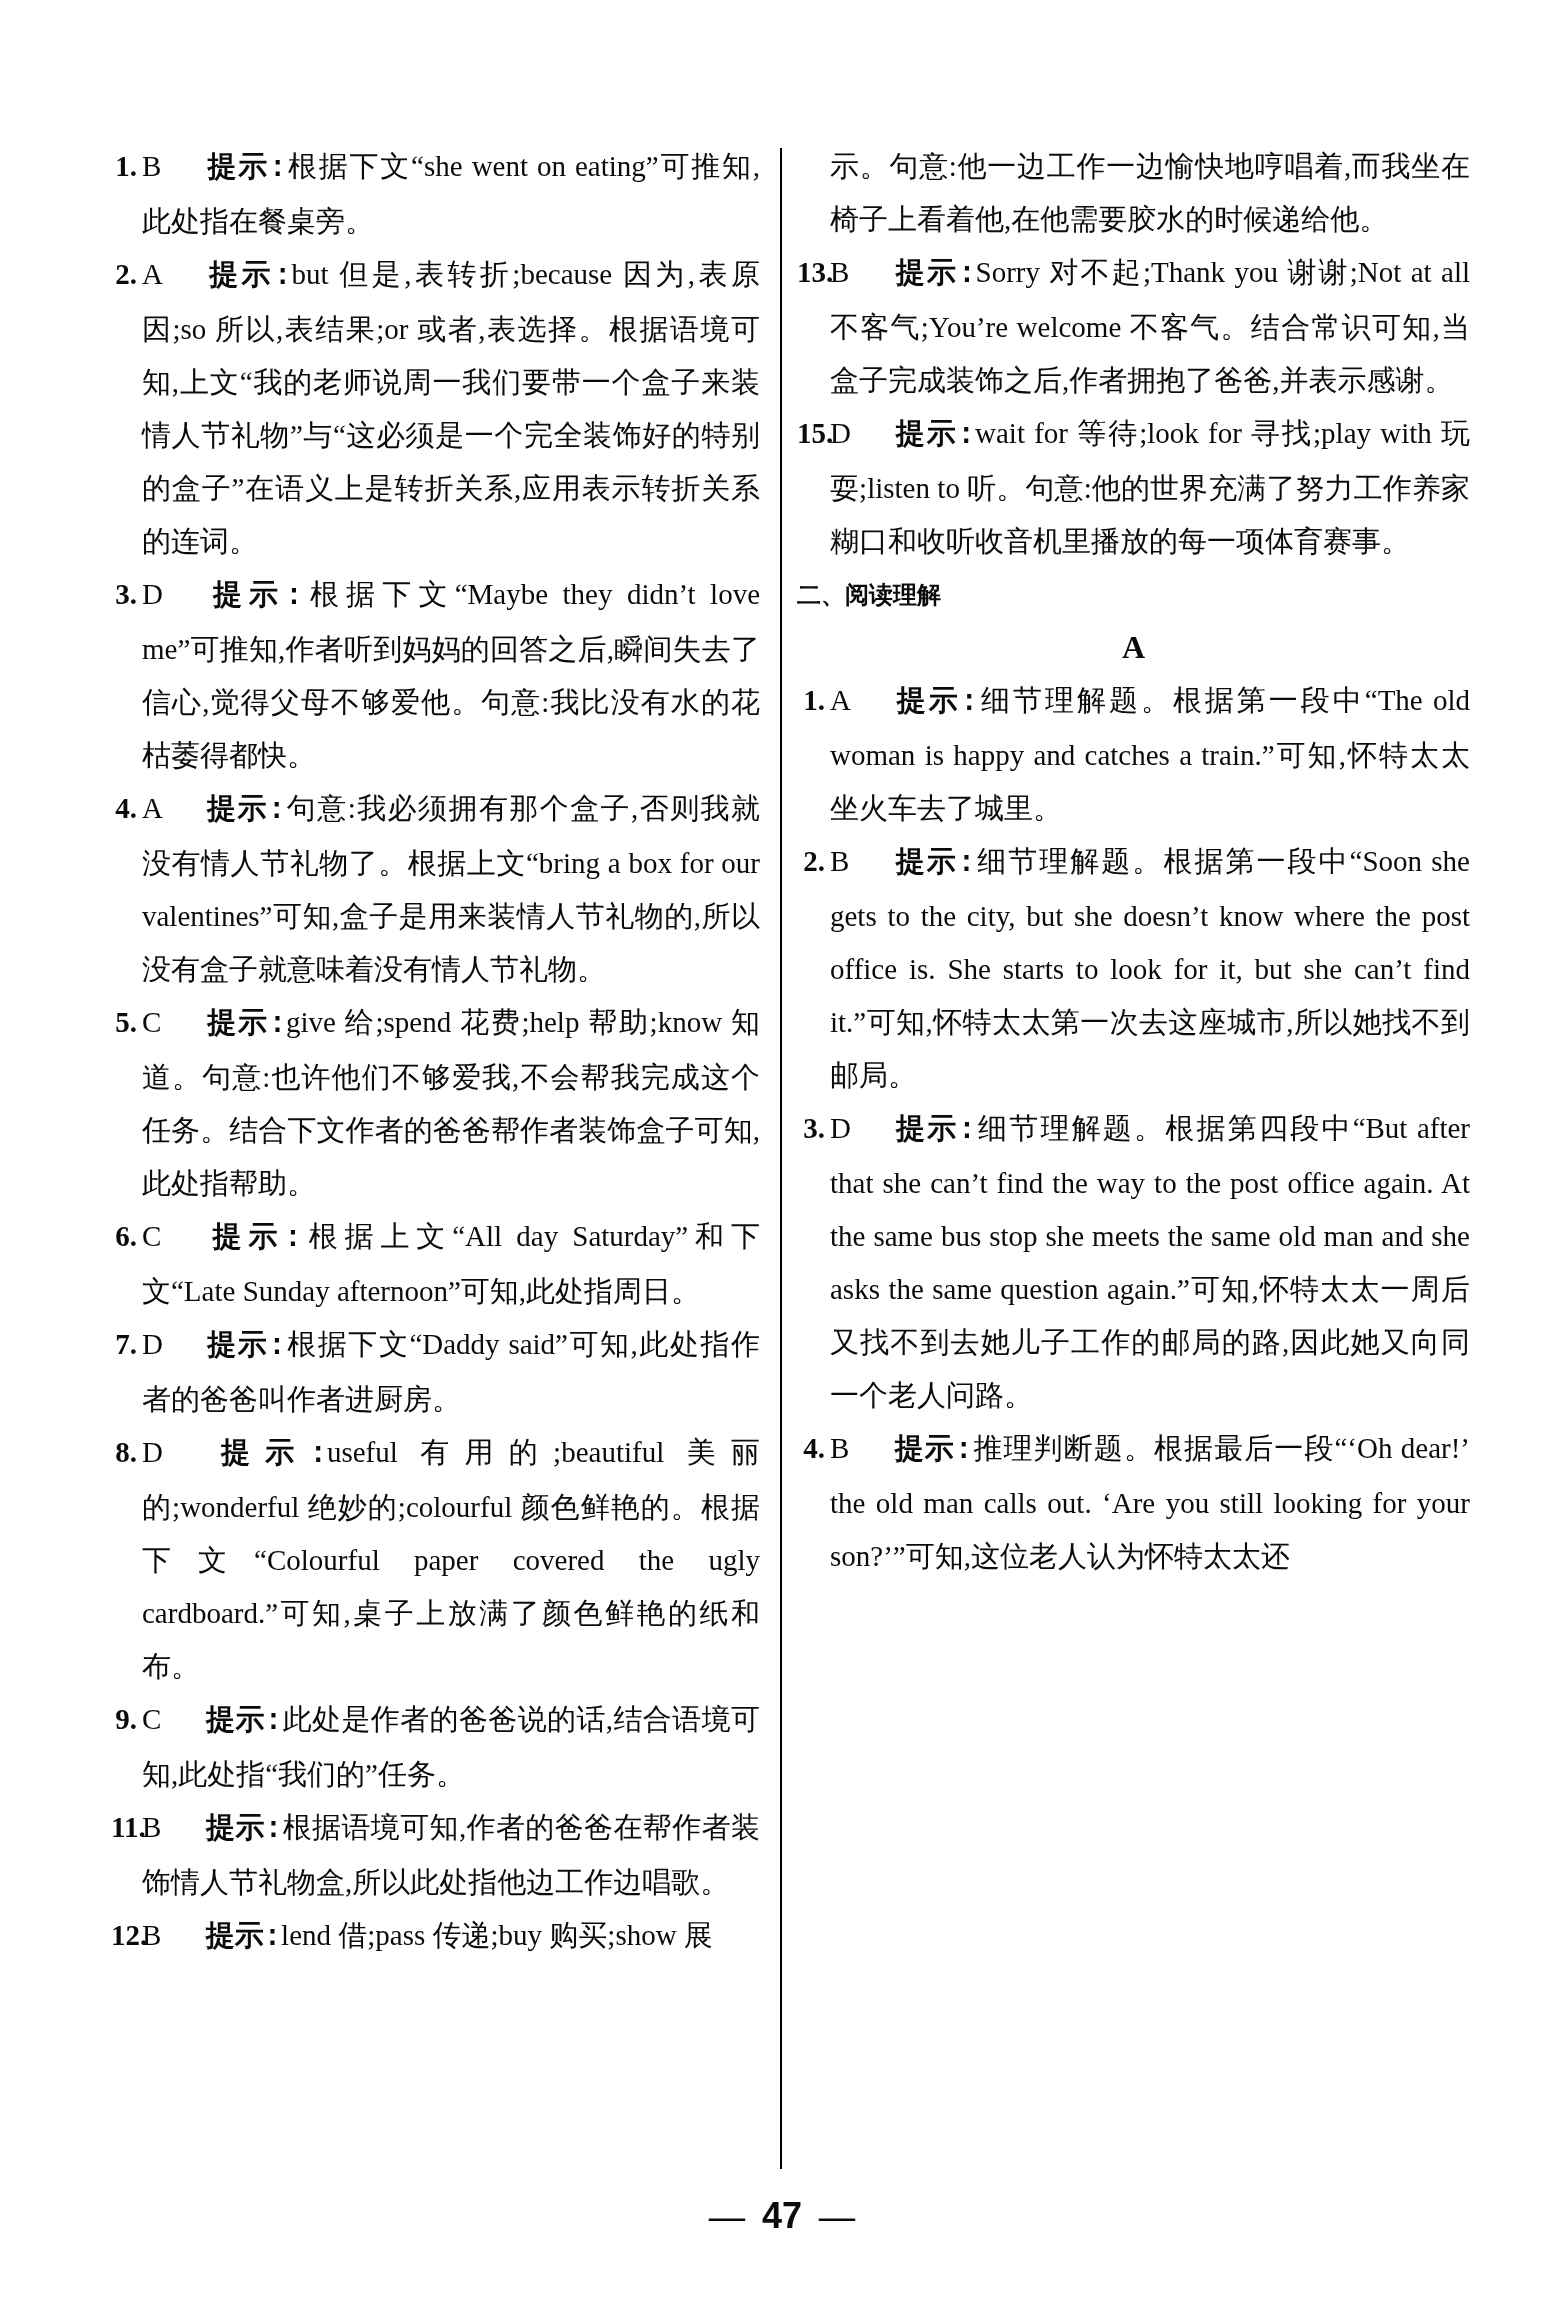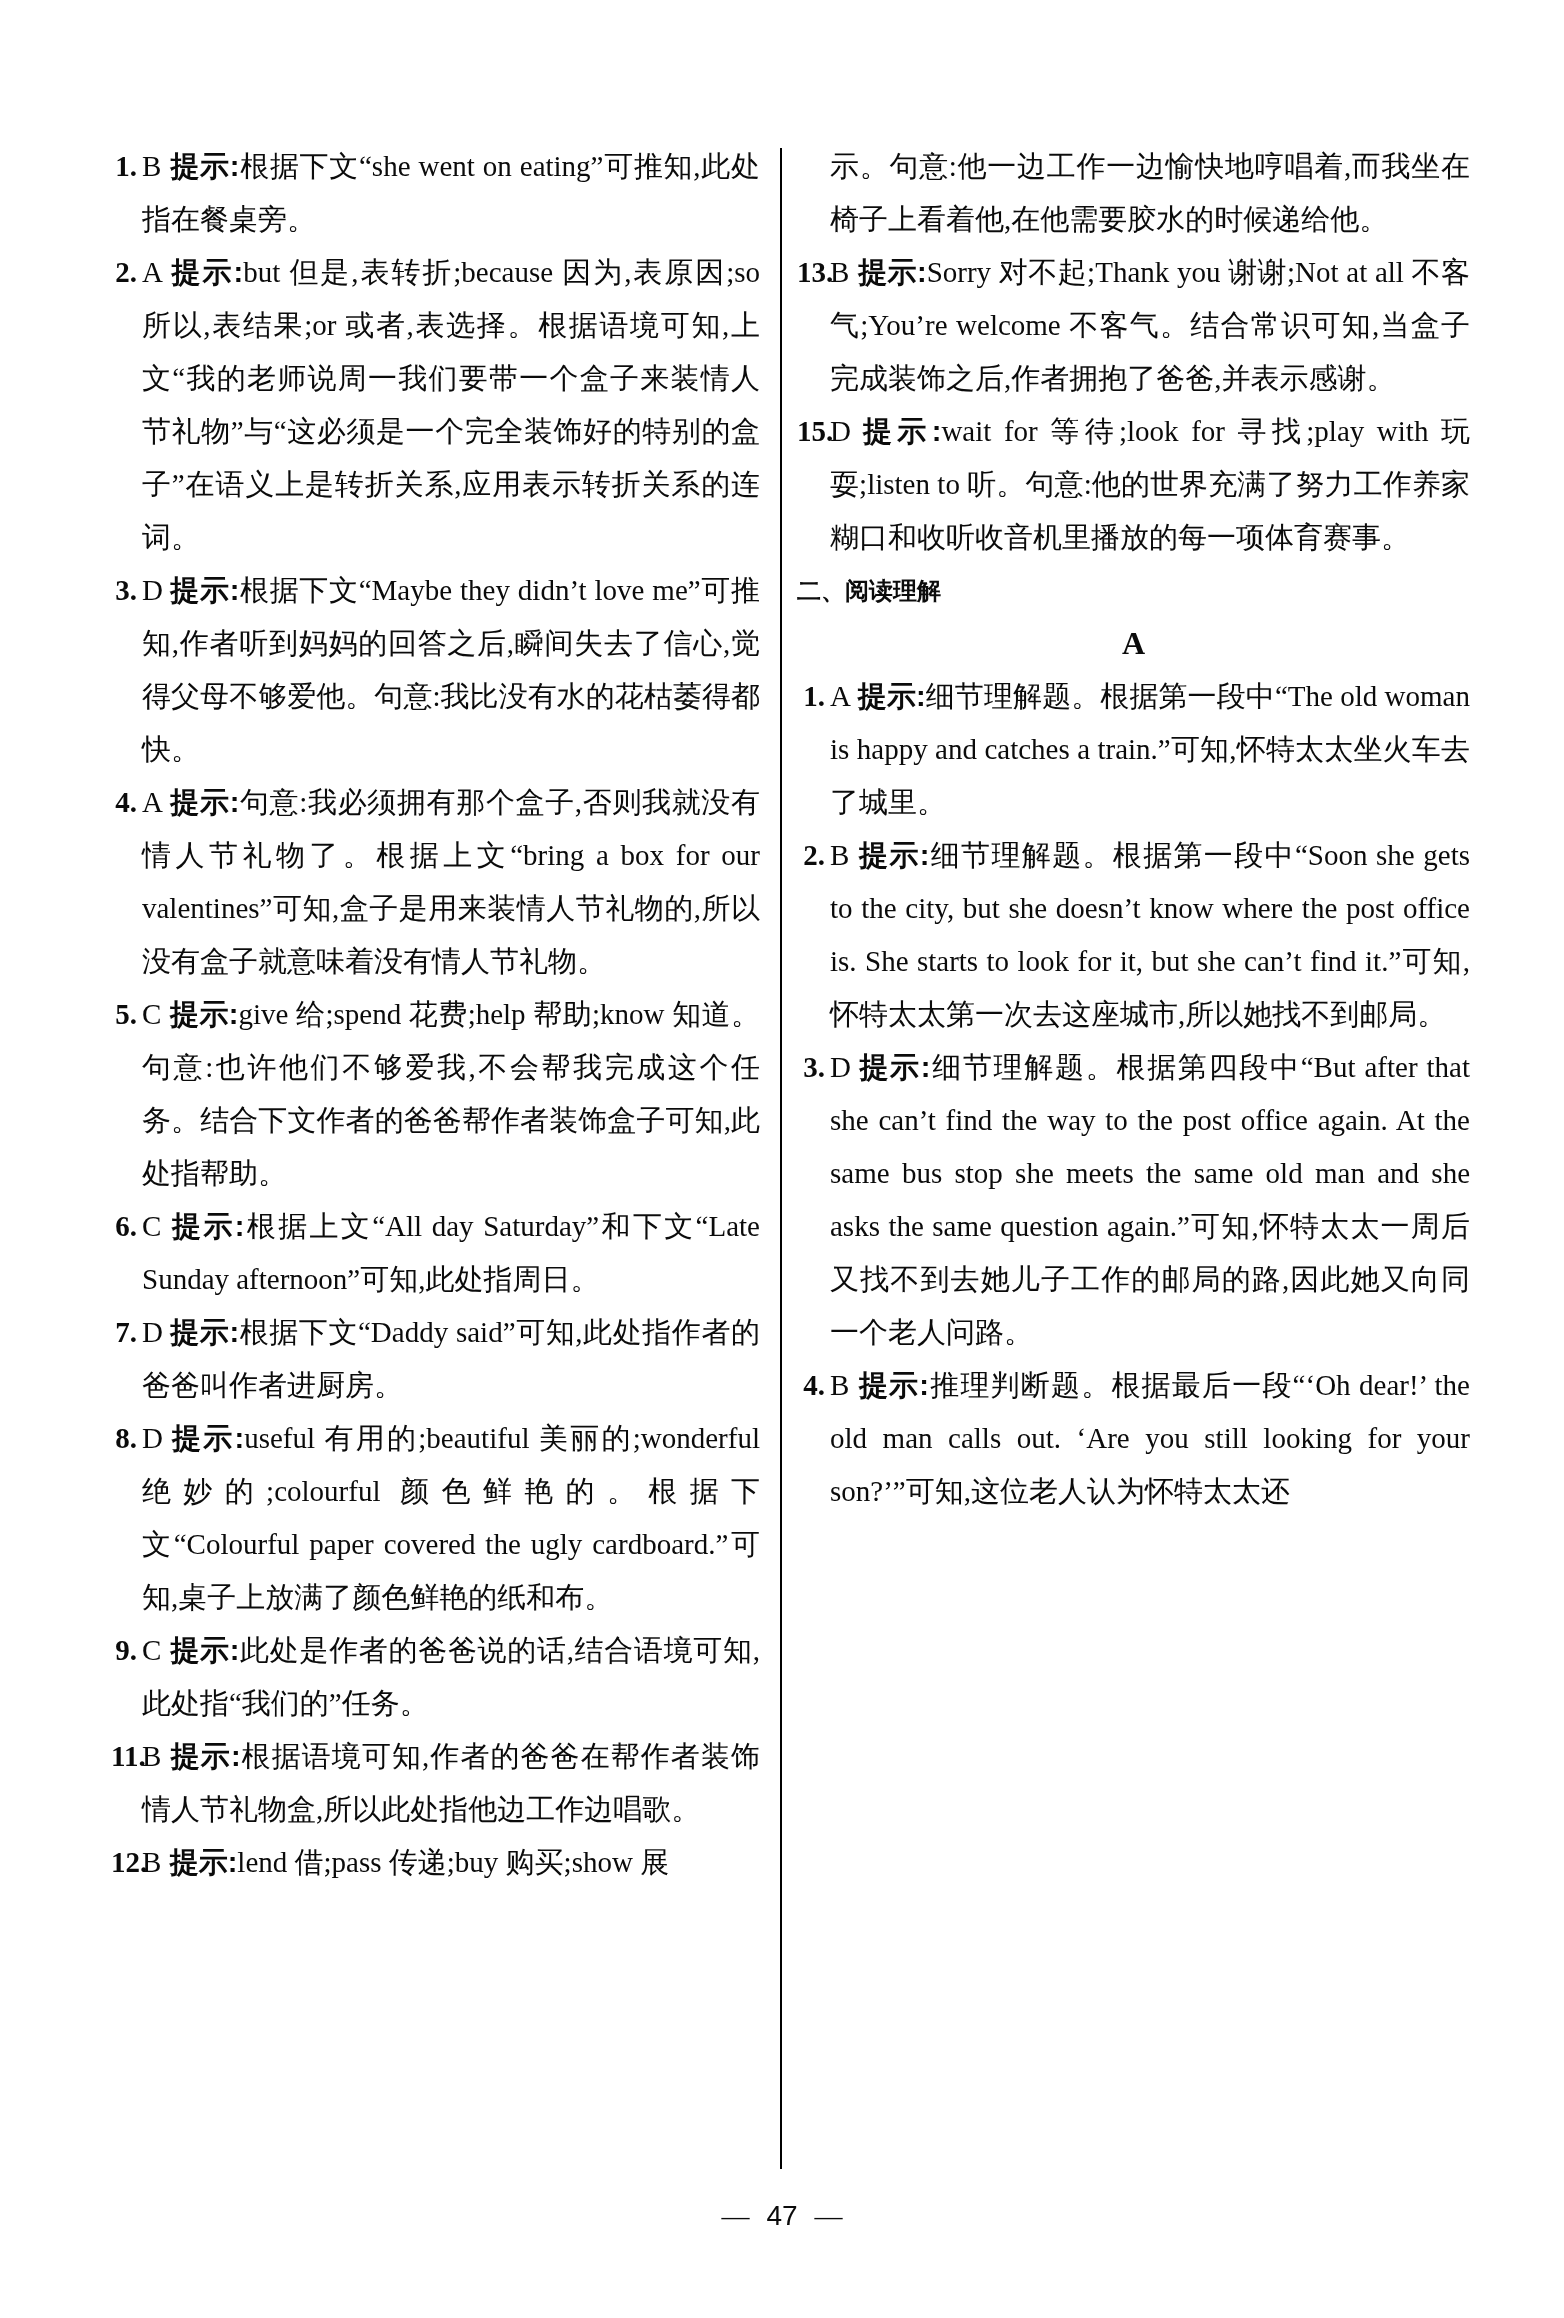--- a/index.html
+++ b/index.html
@@ -7,29 +7,29 @@
        font-family:"Liberation Serif","DejaVu Serif",serif;color:#0b0b0b;}
   .col{position:absolute;top:140px;font-size:29px;line-height:53px;}
   .col-left{left:111px;width:649px;}
   .col-right{left:797px;width:673px;}
   .divider{position:absolute;left:780px;top:148px;width:2px;height:2021px;background:#000;}
   .item{position:relative;padding-left:31px;text-align:justify;}
   .col-right .item{padding-left:33px;}
   .num{position:absolute;left:0;top:0;width:26px;text-align:right;font-weight:bold;}
   .col-right .num{width:28px;}
   .ans{display:inline-block;min-width:22.4px;margin-right:5.3px;}
-  .tip{font-weight:bold;font-family:Liberation Sans, sans-serif;}
+  .tip{font-weight:bold;font-family:Liberation Mono, monospace;margin-left:36px;}
   .cont{padding-left:33px;text-align:justify;}
   .section-heading{font-weight:bold;font-family:"Liberation Sans","DejaVu Sans",sans-serif;
        font-size:24px;line-height:53px;}
   .passage-label{text-align:center;font-weight:bold;font-size:32px;line-height:53px;}
   .intro{text-align:justify;}
   .intro-label{font-weight:bold;font-family:"Liberation Sans","DejaVu Sans",sans-serif;}
   .footer{position:absolute;left:0;top:2189px;width:1564px;text-align:center;
-       font-family:"Liberation Sans","DejaVu Sans",sans-serif;font-size:28px;line-height:53px;}
+       font-family:"Liberation Sans","DejaVu Sans",sans-serif;font-size:36px;line-height:53px;font-weight:bold;}
   .footer .dash{margin:0 17px;font-family:"Liberation Serif","DejaVu Serif",serif;}
 </style>
 </head>
 <body>
 
 <div>
 
   <div class="col col-left">
     <div class="item"><span class="num">1.</span><span class="ans">B</span><span class="tip">提示:</span><span>根据下文“she went on eating”可推知,此处指在餐桌旁。</span></div>
     <div class="item"><span class="num">2.</span><span class="ans">A</span><span class="tip">提示:</span><span>but 但是,表转折;because 因为,表原因;so 所以,表结果;or 或者,表选择。根据语境可知,上文“我的老师说周一我们要带一个盒子来装情人节礼物”与“这必须是一个完全装饰好的特别的盒子”在语义上是转折关系,应用表示转折关系的连词。</span></div>

